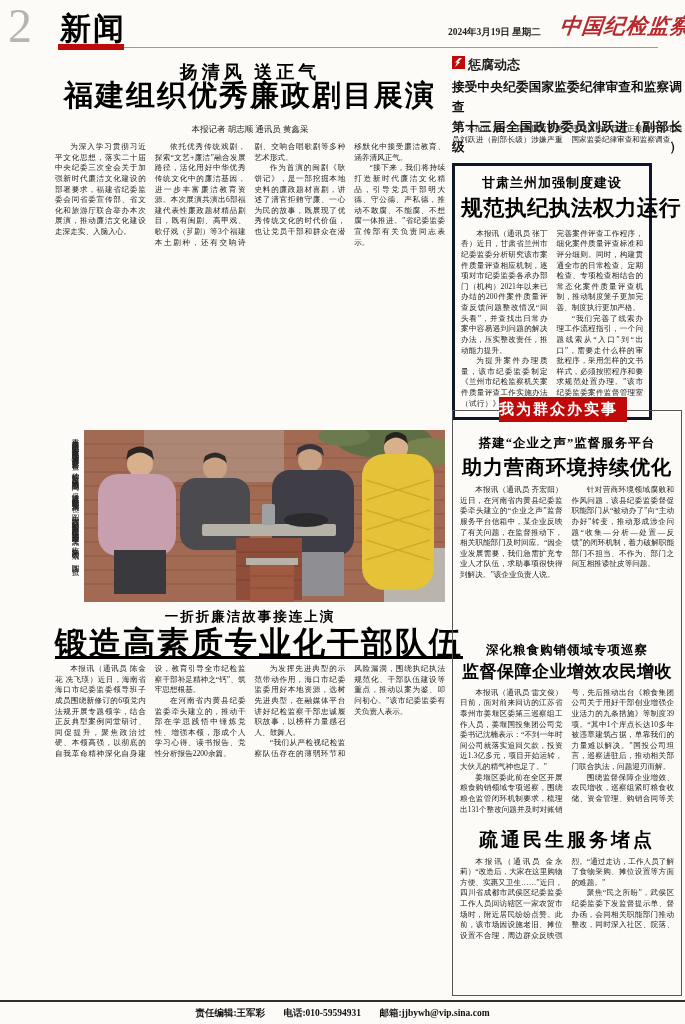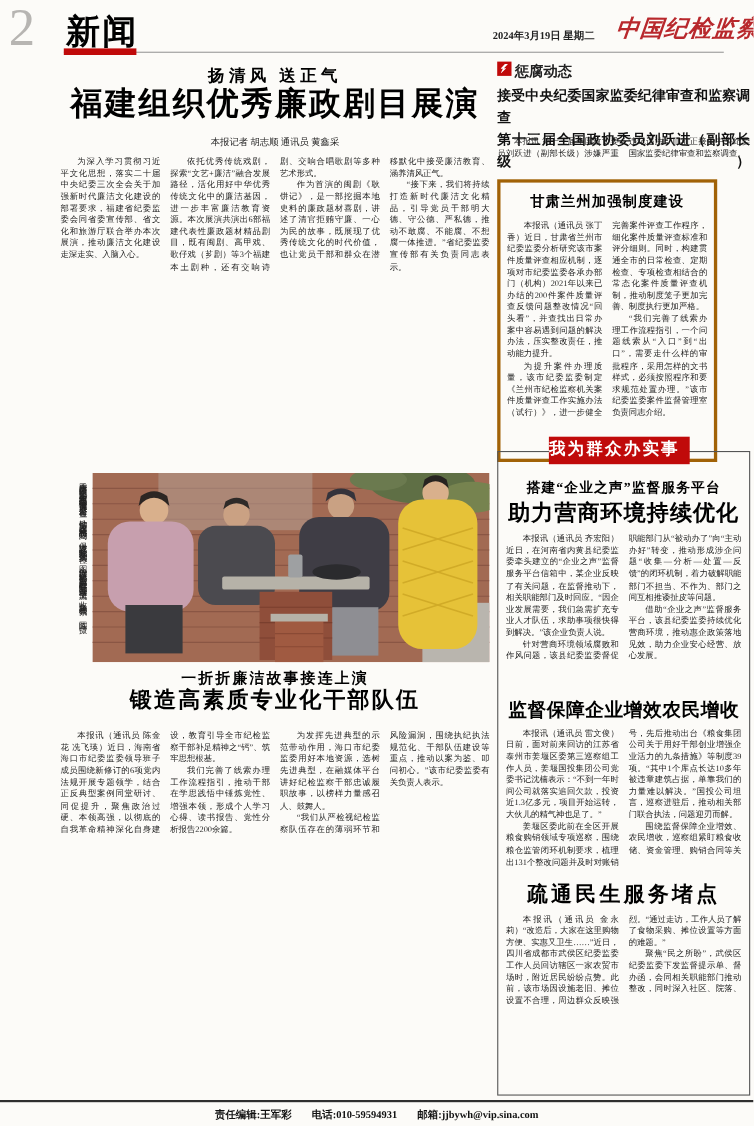--- a/index.html
+++ b/index.html
@@ -20,43 +20,43 @@
     font-style:italic;transform:skewX(-6deg);letter-spacing:1px;white-space:nowrap;}
   
   .kicker{font-weight:900;text-align:center;color:#000;}
   .headline{font-weight:900;text-align:center;color:#000;line-height:1.1;white-space:nowrap;}
   .byline{text-align:center;font-size:8.5px;color:#222;}
   .bodytext{font-size:7.6px;line-height:1.4;text-align:justify;color:#1c1c1c;overflow:hidden;}
   .bodytext p{margin:0;text-indent:2em;}
   .cols4{column-count:4;column-gap:9px;}
   .cols2{column-count:2;column-gap:9px;}
   
-  .fj-kicker{left:55px;top:60px;width:390px;font-size:15px;letter-spacing:4px;}
+  .fj-kicker{left:55px;top:60px;width:390px;font-size:18px;letter-spacing:4px;}
   .fj-headline{left:55px;top:80px;width:390px;font-size:29px;letter-spacing:2px;}
   .fj-byline{left:55px;top:124px;width:390px;}
   .fj-body{left:55px;top:142px;width:390px;height:282px;}
   .photo-caption{left:55px;top:432px;width:26px;height:172px;
     writing-mode:vertical-rl;font-size:7.5px;line-height:1.55;letter-spacing:1px;color:#222;overflow:hidden;}
   .photo{left:84px;top:430px;width:361px;height:172px;}
   .hk-kicker{left:55px;top:608px;width:390px;font-size:13.5px;letter-spacing:2px;}
-  .hk-headline{left:55px;top:626px;width:390px;font-size:20px;letter-spacing:2px;}
+  .hk-headline{left:55px;top:626px;width:390px;font-size:32px;letter-spacing:2px;text-decoration:underline;}
   .hk-body{left:55px;top:664px;width:390px;height:188px;}
   .dl-kicker{left:55px;top:857px;width:390px;font-size:13.5px;letter-spacing:2px;}
   .dl-headline{left:55px;top:875px;width:390px;font-size:26px;letter-spacing:4px;}
   .dl-body{left:55px;top:912px;width:390px;height:85px;}
   
   .cf-tag{left:452px;top:56px;display:flex;align-items:flex-start;gap:3px;font-size:13px;font-weight:900;color:#222;}
   .cf-icon{width:13px;height:13px;background:#c00a0a;position:relative;display:inline-block;}
   .cf-icon:before{content:"";position:absolute;left:3px;top:2px;width:7px;height:9px;
     background:#fff;clip-path:polygon(60% 0,100% 0,45% 45%,75% 45%,0 100%,30% 50%,0 50%);}
   .cf-headline{left:452px;top:77px;width:230px;font-size:12.6px;font-weight:900;line-height:1.6;
     text-align:justify;}
   .cf-headline div{text-align:justify;text-align-last:justify;}
   .cf-body{left:452px;top:124px;width:230px;height:36px;}
-  .redbox{left:452px;top:163px;width:200px;height:257px;border:3px solid #a16207;box-sizing:border-box;
+  .redbox{left:452px;top:163px;width:200px;height:257px;border:3px solid #0f172a;box-sizing:border-box;
     padding:6px 6px 4px;background:#fcfbf8;}
   .lz-kicker{font-size:13px;letter-spacing:1px;margin-top:2px;}
   .lz-headline{font-size:21.5px;letter-spacing:0.5px;margin-top:5px;}
   .lz-body{height:188px;margin-top:8px;}
   .banner{left:499px;top:397px;width:128px;height:25px;background:#c00a0a;color:#fff;
     font-size:15px;font-weight:900;text-align:left;line-height:25px;letter-spacing:2px;z-index:3;}
   .sectionbox{left:452px;top:410px;width:230px;height:586px;border:1.5px solid #555;
     box-sizing:border-box;padding:24px 7px 6px;background:transparent;}
   .sb-kicker{font-size:12.5px;letter-spacing:1px;}
   .sb-headline1{font-size:20px;letter-spacing:1px;margin-top:4px;}
@@ -161,21 +161,21 @@
     <rect x="162" y="128" width="52" height="7" fill="#b6b2a8"></rect>
     <line x1="166" y1="146" x2="210" y2="146" stroke="#8a4a35" stroke-width="1"></line>
     <line x1="166" y1="158" x2="210" y2="158" stroke="#8a4a35" stroke-width="1"></line>
   </g>
 </svg>
 
 <div class="abs kicker hk-kicker">一折折廉洁故事接连上演</div>
 <div class="abs headline hk-headline">锻造高素质专业化干部队伍</div>
 <div class="abs bodytext cols4 hk-body">
   <p>本报讯（通讯员 陈金花 冼飞瑛）近日，海南省海口市纪委监委领导班子成员围绕新修订的6项党内法规开展专题领学，结合正反典型案例同堂研讨、同促提升，聚焦政治过硬、本领高强，以彻底的自我革命精神深化自身建设，教育引导全市纪检监察干部补足精神之“钙”、筑牢思想根基。</p>
-  <p>我们完善了线索办理工作流程指引，推动干部在学思践悟中锤炼党性、增强本领，形成个人学习心得、读书报告、党性分析报告2200余篇。</p>
+  <p>在河南省内黄县纪委监委牵头建立的，推动干部在学思践悟中锤炼党性、增强本领，形成个人学习心得、读书报告、党性分析报告2200余篇。</p>
   <p>为发挥先进典型的示范带动作用，海口市纪委监委用好本地资源，选树先进典型，在融媒体平台讲好纪检监察干部忠诚履职故事，以榜样力量感召人、鼓舞人。</p>
   <p>“我们从严检视纪检监察队伍存在的薄弱环节和风险漏洞，围绕执纪执法规范化、干部队伍建设等重点，推动以案为鉴、叩问初心。”该市纪委监委有关负责人表示。</p>
 </div>
 
 <div class="abs kicker dl-kicker"></div>
 <div class="abs headline dl-headline"></div>
 <div class="abs bodytext cols4 dl-body">
   <p></p>
   <p></p>
   <p></p>
@@ -189,39 +189,40 @@
 <div class="abs cf-headline">
   <div>接受中央纪委国家监委纪律审查和监察调查</div>
   <div>第十三届全国政协委员刘跃进（副部长级）</div>
 </div>
 <div class="abs bodytext cols2 cf-body">
   <p>本报讯 第十三届全国政协委员刘跃进（副部长级）涉嫌严重违纪违法，目前正接受中央纪委国家监委纪律审查和监察调查。</p>
 </div>
 
 <div class="abs redbox">
   <div class="kicker lz-kicker">甘肃兰州加强制度建设</div>
+  <div class="headline lz-headline">规范执纪执法权力运行</div>
   <div class="bodytext cols2 lz-body">
     <p>本报讯（通讯员 张丁香）近日，甘肃省兰州市纪委监委分析研究该市案件质量评查相应机制，逐项对市纪委监委各承办部门（机构）2021年以来已办结的200件案件质量评查反馈问题整改情况“回头看”，并查找出日常办案中容易遇到问题的解决办法，压实整改责任，推动能力提升。</p>
     <p>为提升案件办理质量，该市纪委监委制定《兰州市纪检监察机关案件质量评查工作实施办法（试行）》，进一步健全完善案件评查工作程序，细化案件质量评查标准和评分细则。同时，构建贯通全市的日常检查、定期检查、专项检查相结合的常态化案件质量评查机制，推动制度笼子更加完善、制度执行更加严格。</p>
     <p>“我们完善了线索办理工作流程指引，一个问题线索从“入口”到“出口”，需要走什么样的审批程序，采用怎样的文书样式，必须按照程序和要求规范处置办理。”该市纪委监委案件监督管理室负责同志介绍。</p>
     <p>聚焦加强自身建设，兰州市纪委监委坚持严管厚爱结合、激励约束并重，进一步健全管思想、管工作、管作风、管纪律的全周期从严管理机制，对纪检监察干部强化日常监督，推动规范履职用权，制定出台《兰州市纪委监委干部谈心谈话办法（试行）》《兰州市纪委监委纪检监察干部问题线索处置工作规定》等制度，要求纪检监察干部习惯在受监督和约束条件下开展工作，始终对党忠诚、作风干净。</p>
   </div>
 </div>
 
 <div class="abs banner">我为群众办实事</div>
 <div class="abs sectionbox">
 
   <div class="kicker sb-kicker">搭建“企业之声”监督服务平台</div>
   <div class="headline sb-headline1">助力营商环境持续优化</div>
   <div class="bodytext cols2 sb-body1">
     <p>本报讯（通讯员 齐宏阳）近日，在河南省内黄县纪委监委牵头建立的“企业之声”监督服务平台信箱中，某企业反映了有关问题，在监督推动下，相关职能部门及时回应。“因企业发展需要，我们急需扩充专业人才队伍，求助事项很快得到解决。”该企业负责人说。</p>
     <p>针对营商环境领域腐败和作风问题，该县纪委监委督促职能部门从“被动办了”向“主动办好”转变，推动形成涉企问题“收集—分析—处置—反馈”的闭环机制，着力破解职能部门不担当、不作为、部门之间互相推诿扯皮等问题。</p>
-    <p>借助“企业之声”监督服务平台，该县纪委监委持续优化营商环境，推动惠企政策落地见效，助力企业安心经营、放心发展。</p>
-  </div>
-
+  </div>
+
+  <div class="kicker sb-kicker sb-kicker2">深化粮食购销领域专项巡察</div>
   <div class="headline sb-headline2">监督保障企业增效农民增收</div>
   <div class="bodytext cols2 sb-body2">
     <p>本报讯（通讯员 雷文俊）日前，面对前来回访的江苏省泰州市姜堰区委第三巡察组工作人员，姜堰国投集团公司党委书记沈楠表示：“不到一年时间公司就落实追回欠款，投资近1.3亿多元，项目开始运转，大伙儿的精气神也足了。”</p>
     <p>姜堰区委此前在全区开展粮食购销领域专项巡察，围绕粮仓监管闭环机制要求，梳理出131个整改问题并及时对账销号，先后推动出台《粮食集团公司关于用好干部创业增强企业活力的九条措施》等制度39项。“其中1个库点长达10多年被违章建筑占据，单靠我们的力量难以解决。”国投公司坦言，巡察进驻后，推动相关部门联合执法，问题迎刃而解。</p>
     <p>围绕监督保障企业增效、农民增收，巡察组紧盯粮食收储、资金管理、购销合同等关键环节，推动堵塞漏洞、完善制度，护好群众“粮袋子”。</p>
   </div>
 
   <div class="headline sb-headline3">疏通民生服务堵点</div>
   <div class="bodytext cols2 sb-body3">
     <p>本报讯（通讯员 金永莉）“改造后，大家在这里购物方便、实惠又卫生……”近日，四川省成都市武侯区纪委监委工作人员回访辖区一家农贸市场时，附近居民纷纷点赞。此前，该市场因设施老旧、摊位设置不合理，周边群众反映强烈。“通过走访，工作人员了解了食物采购、摊位设置等方面的难题。”</p>

